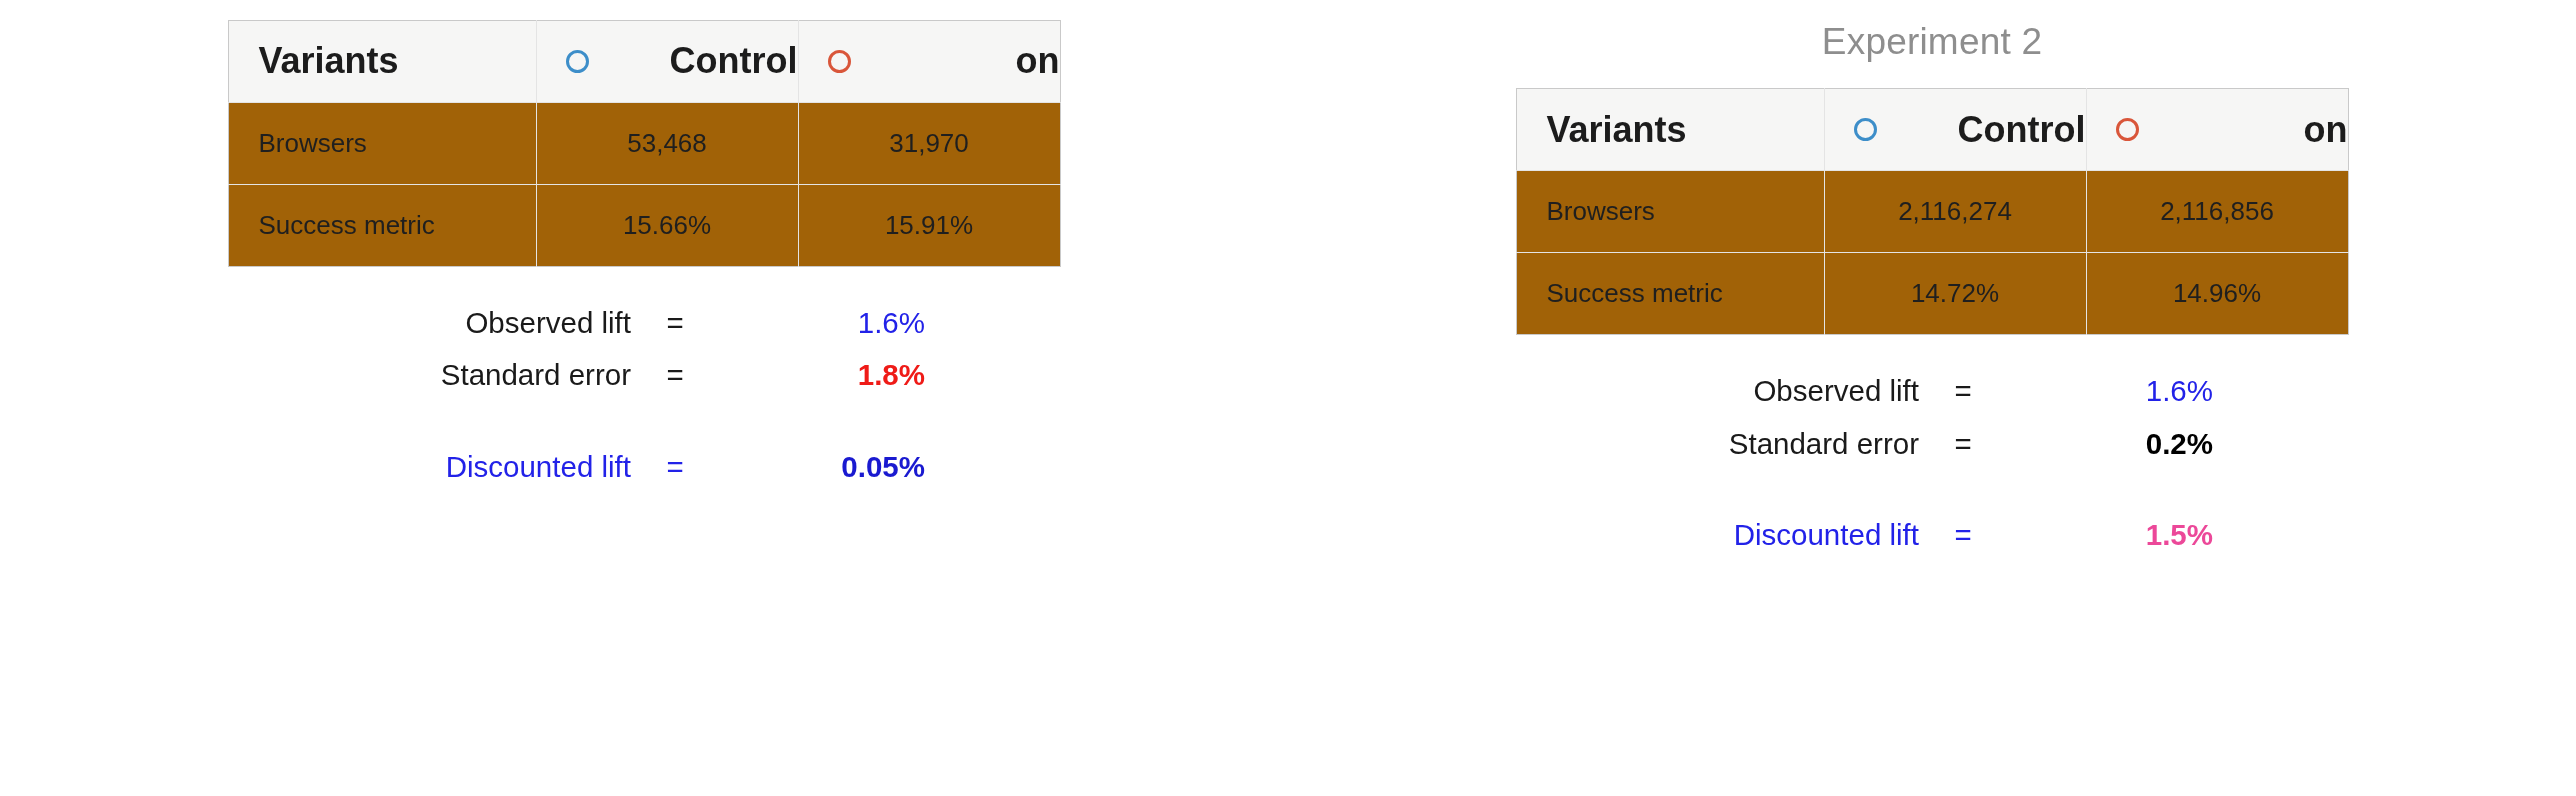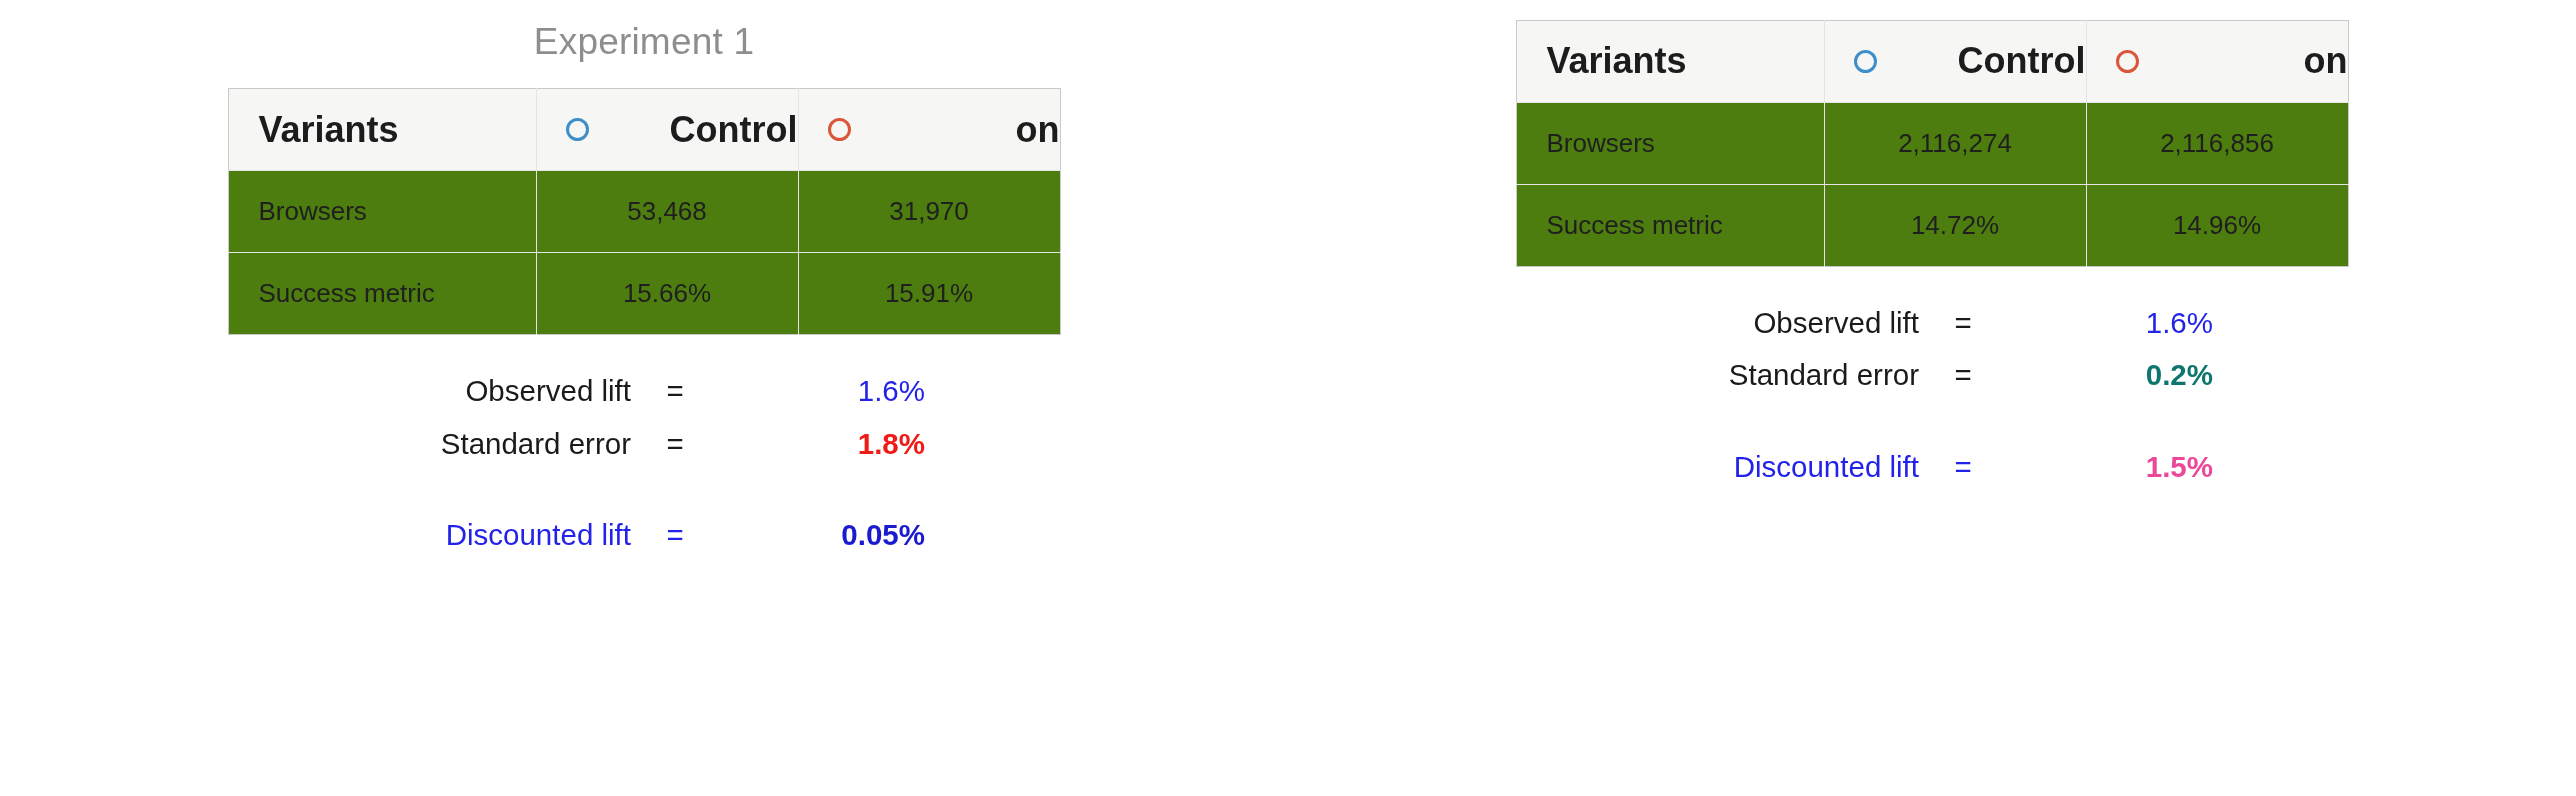--- a/index.html
+++ b/index.html
@@ -96,21 +96,21 @@
     border-width: 3.6px;
     box-sizing: border-box;
     flex: 0 0 auto;
     display: inline-block;
   }
   .ring-control { border-color: #3d8ec9; }
   .ring-on      { border-color: #d9563a; }
 
   .exp-table tbody tr {
     border-top: 1.8px solid #e4e4e4;
-    background: #4d7c0f;
+    background: #a16207;
   }
   .exp-table td {
     height: 82px;
     border-right: 1.8px solid #e4e4e4;
     font-size: 26px;
     font-weight: 400;
     color: #1f1f1f;
     vertical-align: middle;
     box-sizing: border-box;
   }
@@ -175,21 +175,20 @@
     font-weight: 400;
   }
 </style>
 </head>
 <body>
 
 <div class="board">
 
   <div class="panel">
 
-    <div class="panel-title" style="color: rgb(142, 142, 142);">Experiment 1</div>
 
     <table class="exp-table">
       <colgroup>
         <col class="c-label">
           <col class="c-val">
           <col class="c-val">
       </colgroup>
       <thead>
         <tr>
           <th class="th-variant">Variants</th>
@@ -239,20 +238,21 @@
         <span class="stat-label">Discounted lift</span>
         <span class="stat-eq">=</span>
         <span class="stat-value v-strong" style="color: rgb(26, 26, 208);">0.05%</span>
       </div>
 
     </div>
   </div>
 
   <div class="panel">
 
+    <div class="panel-title" style="color: rgb(142, 142, 142);">Experiment 2</div>
 
     <table class="exp-table">
       <colgroup>
         <col class="c-label">
           <col class="c-val">
           <col class="c-val">
       </colgroup>
       <thead>
         <tr>
           <th class="th-variant">Variants</th>
@@ -288,21 +288,21 @@
 
       <div class="stat-row">
         <span class="stat-label">Observed lift</span>
         <span class="stat-eq">=</span>
         <span class="stat-value v-blue" style="color: rgb(34, 34, 232);">1.6%</span>
       </div>
 
       <div class="stat-row">
         <span class="stat-label">Standard error</span>
         <span class="stat-eq">=</span>
-        <span class="stat-value v-red" style="color: #0f766e;">0.2%</span>
+        <span class="stat-value v-red" style="color: #000000;">0.2%</span>
       </div>
 
       <div class="stat-row discounted">
         <span class="stat-label">Discounted lift</span>
         <span class="stat-eq">=</span>
         <span class="stat-value v-strong" style="color: #ec4899;">1.5%</span>
       </div>
 
     </div>
   </div>

